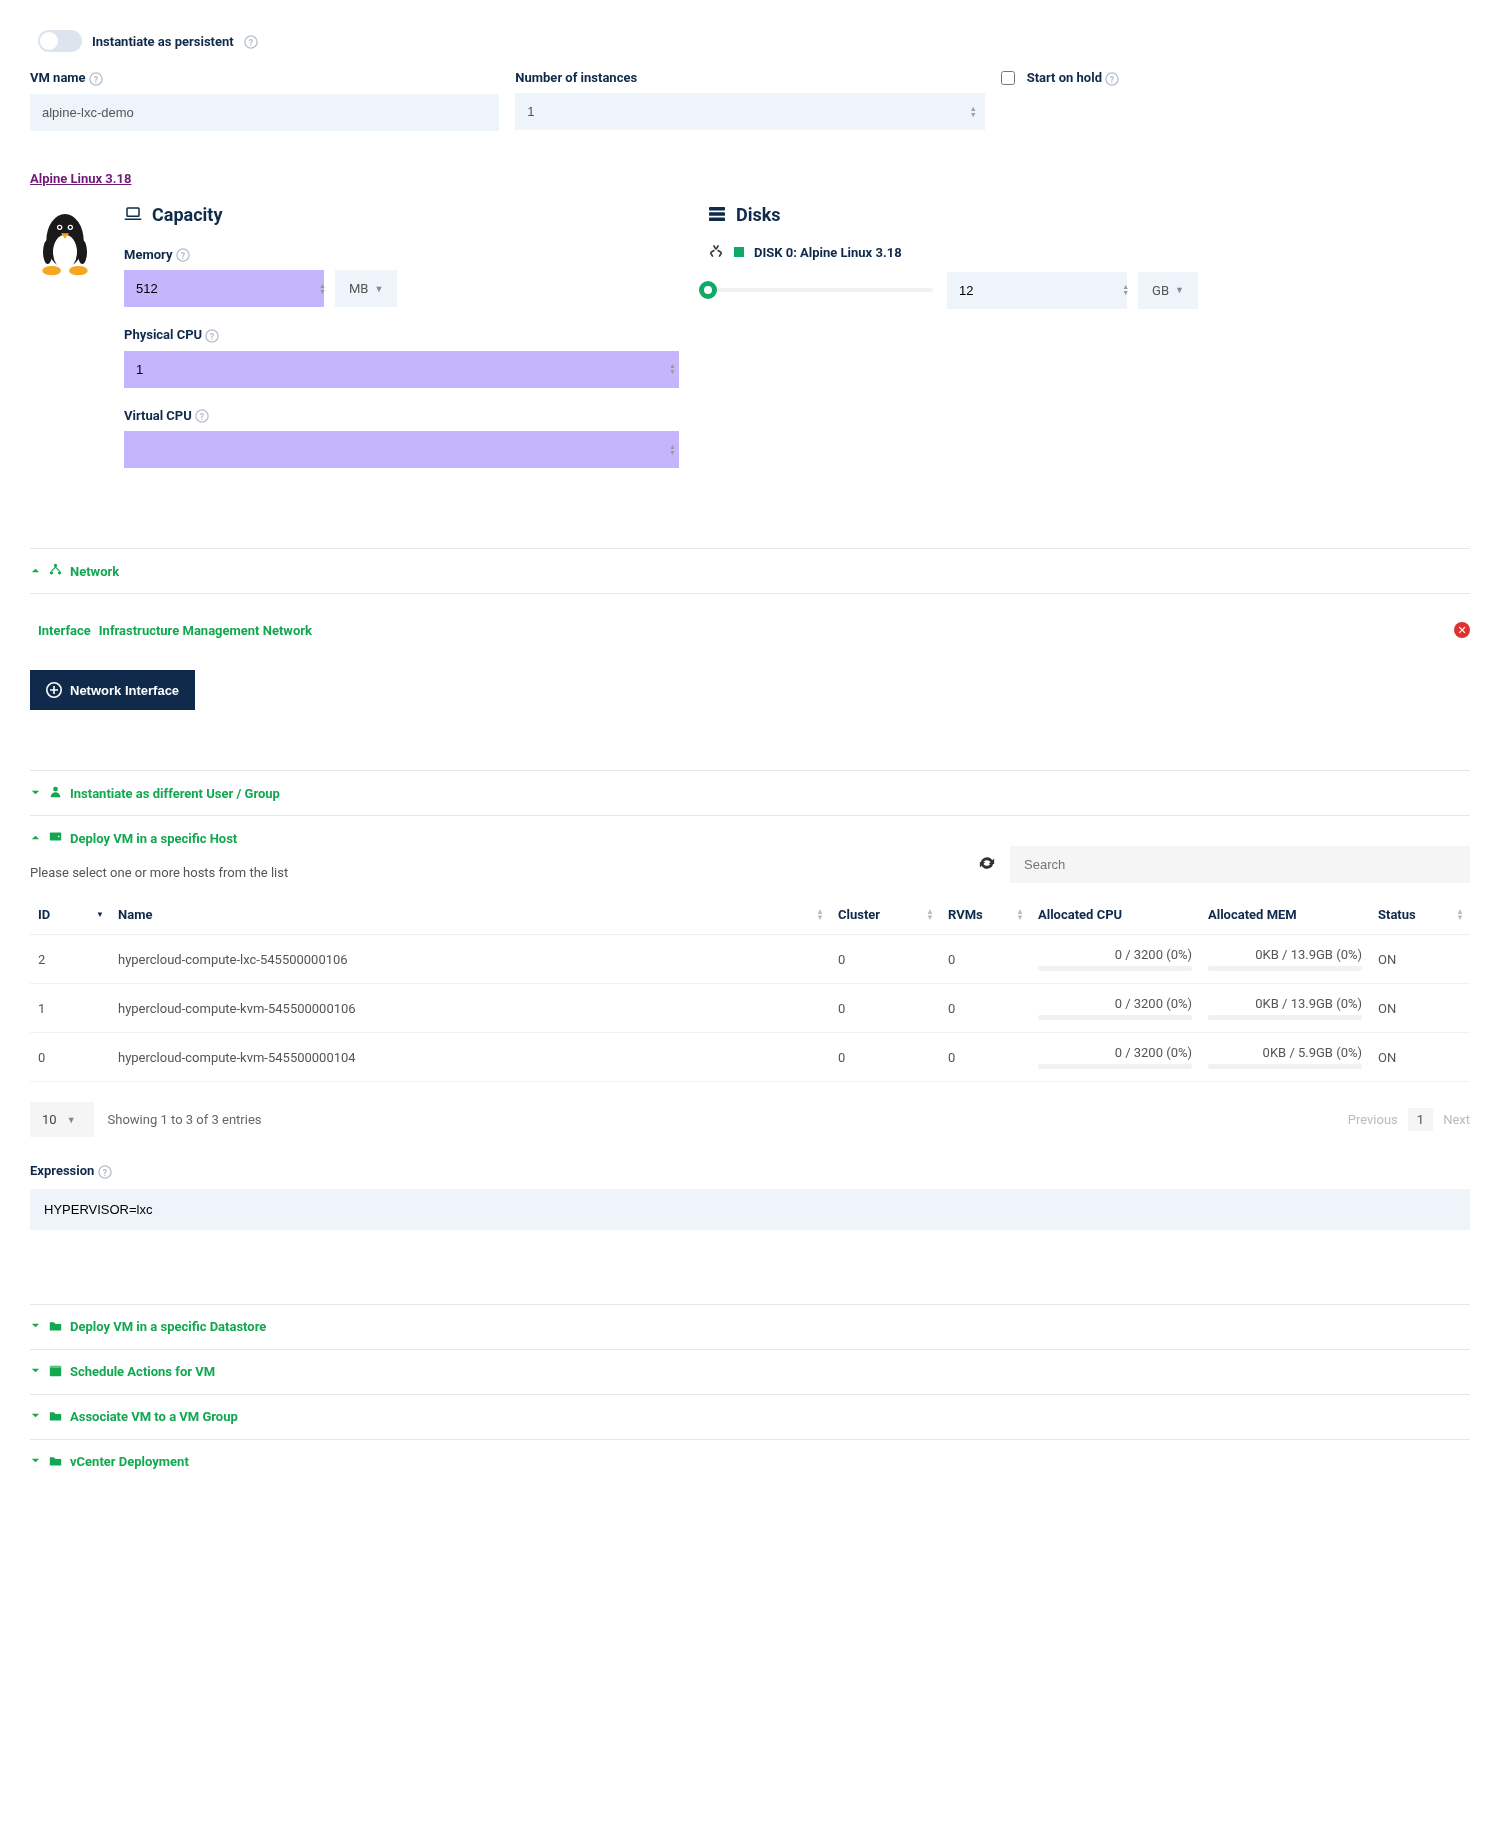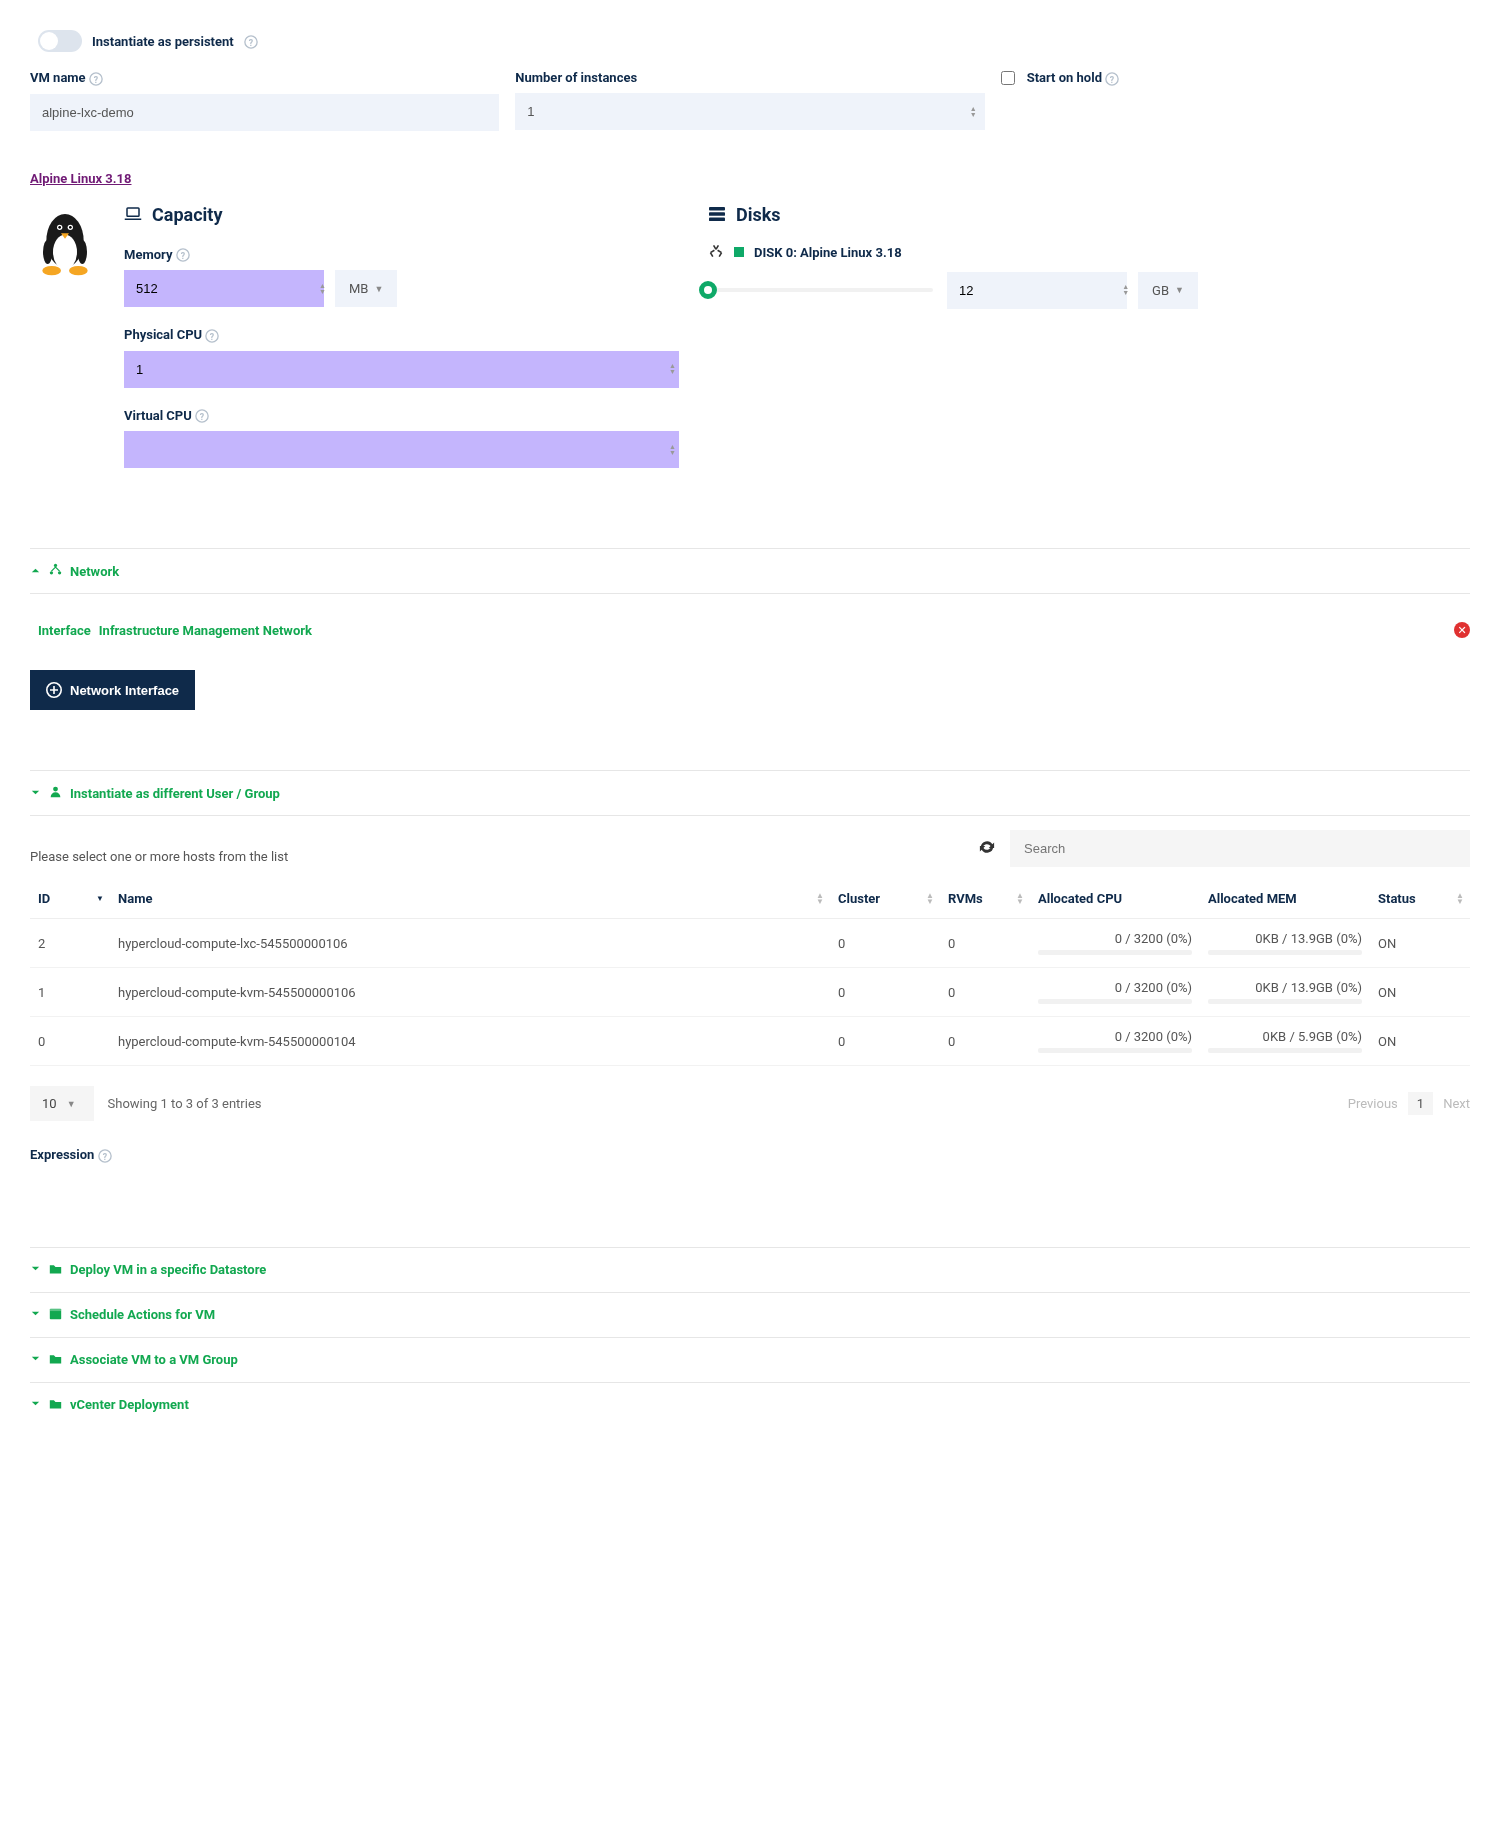--- a/index.html
+++ b/index.html
@@ -283,20 +283,30 @@
     <span class="sec-icon"><svg viewBox="0 0 16 16" fill="currentColor">
           <circle cx="8" cy="5" r="3"></circle>
           <path d="M2 15 a6 6 0 0 1 12 0"></path>
         </svg></span>
     <span>Instantiate as different User / Group</span>
   </div>
 </div>
 
 
 <div class="collapse">
+  <div class="collapse-header">
+    <span class="chevron"><svg viewBox="0 0 12 12" fill="currentColor">
+          <path d="M2 8 L6 4 L10 8"></path>
+        </svg></span>
+    <span class="sec-icon"><svg viewBox="0 0 16 12" fill="currentColor">
+          <rect x="1" y="1" width="14" height="10" rx="1"></rect>
+          <circle cx="12" cy="6" r="1" fill="#fff"></circle>
+        </svg></span>
+    <span>Deploy VM in a specific Host</span>
+  </div>
 
   <div style="display:flex; justify-content:space-between; align-items:center;">
     <div class="host-hint">Please select one or more hosts from the list</div>
     <div class="host-toolbar">
       <span class="refresh-btn"><svg viewBox="0 0 20 18" fill="currentColor">
             <path d="M3 9 a7 7 0 0 1 13 -3 l2 -2 v6 h-6 l2 -2 a5 5 0 0 0 -9 2 M17 9 a7 7 0 0 1 -13 3 l-2 2 v-6 h6 l-2 2 a5 5 0 0 0 9 -2"></path>
           </svg></span>
       <input class="search-box" placeholder="Search" style="">
     </div>
   </div>
@@ -356,20 +366,21 @@
       <span>Previous</span>
       <span class="pg-current">1</span>
       <span>Next</span>
     </div>
   </div>
 
   <span class="expr-label"><span>Expression</span> <span class="help-icon"><svg viewBox="0 0 16 16" fill="currentColor">
           <circle cx="8" cy="8" r="7" fill="none" stroke="currentColor" stroke-width="1.5"></circle>
           <text x="8" y="12" text-anchor="middle" font-size="10" font-weight="bold">?</text>
         </svg></span></span>
+  <input class="expr-box" value="HYPERVISOR=lxc" style="">
 </div>
 
 <div class="spacer-lg"></div>
 
 
 <div class="collapse">
   <div class="collapse-header">
     <span class="chevron"><svg viewBox="0 0 12 12" fill="currentColor">
           <path d="M2 4 L6 8 L10 4"></path>
         </svg></span>

